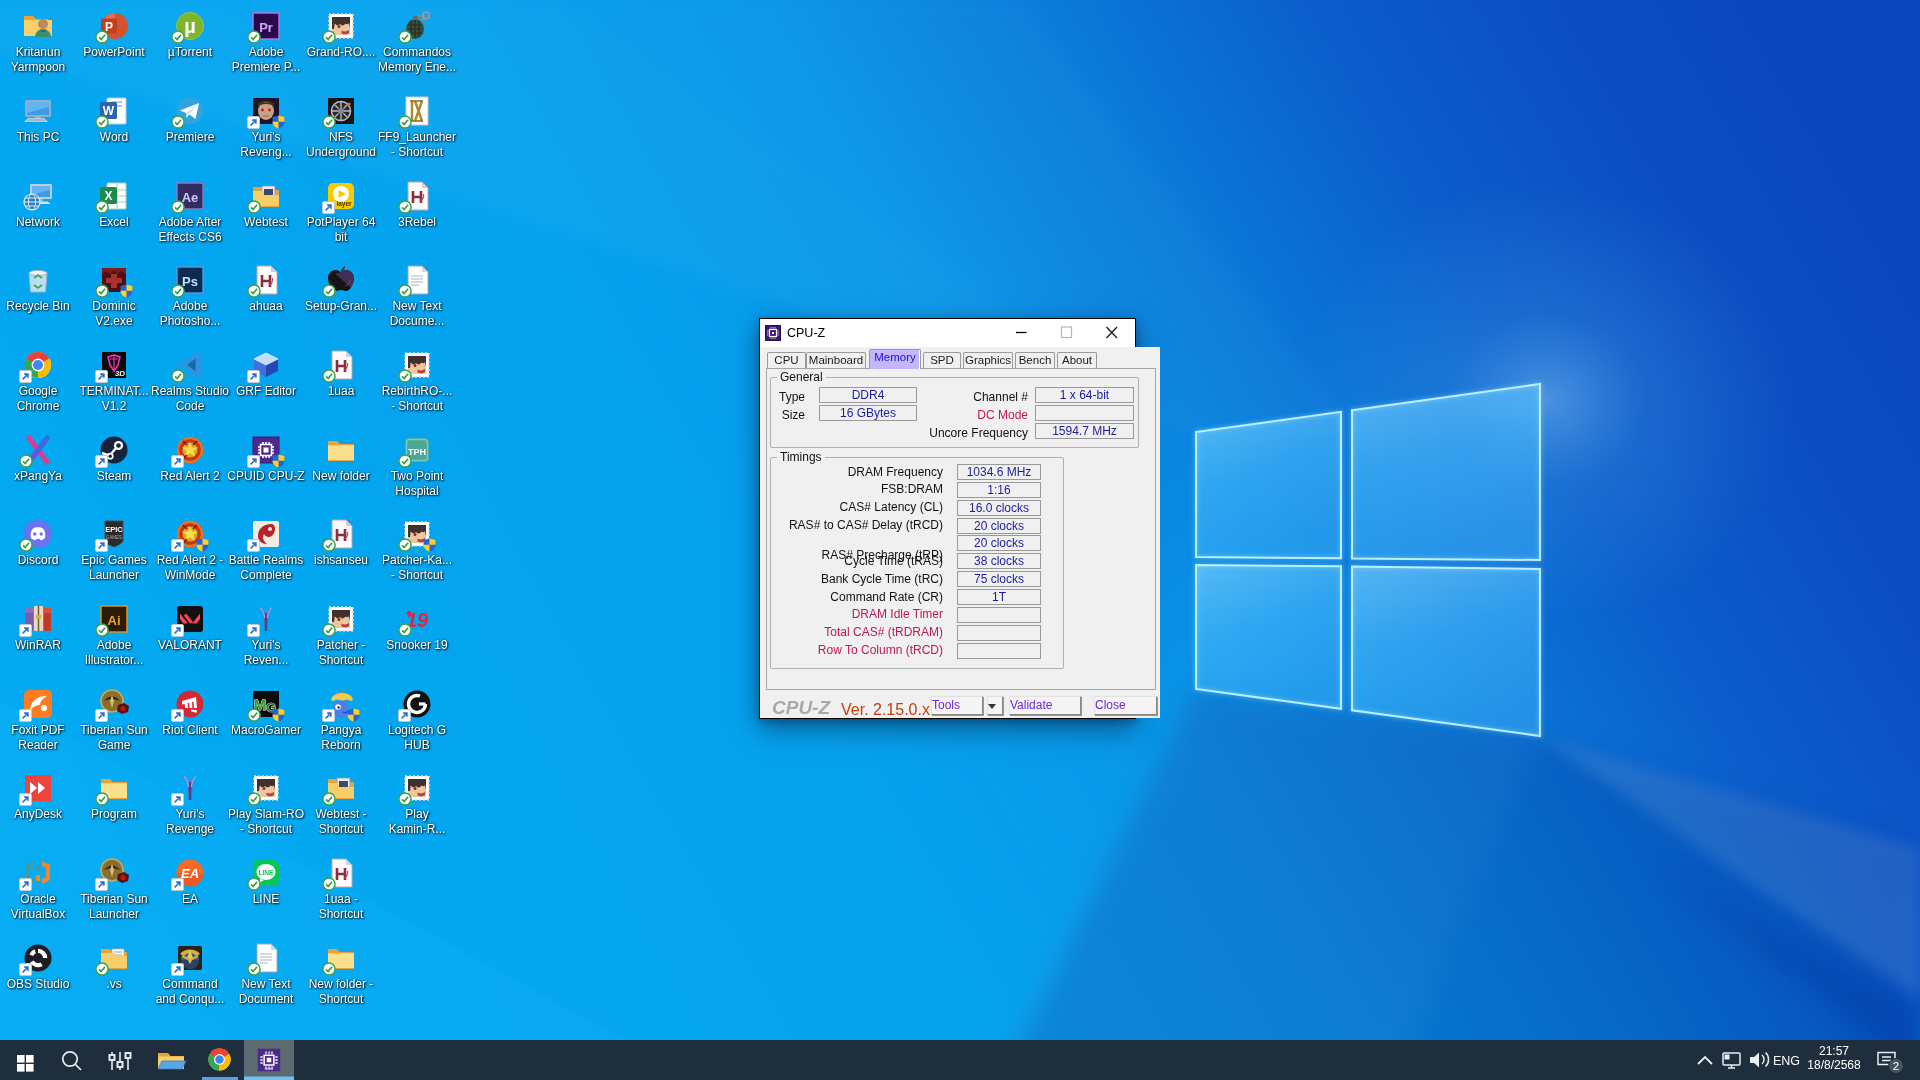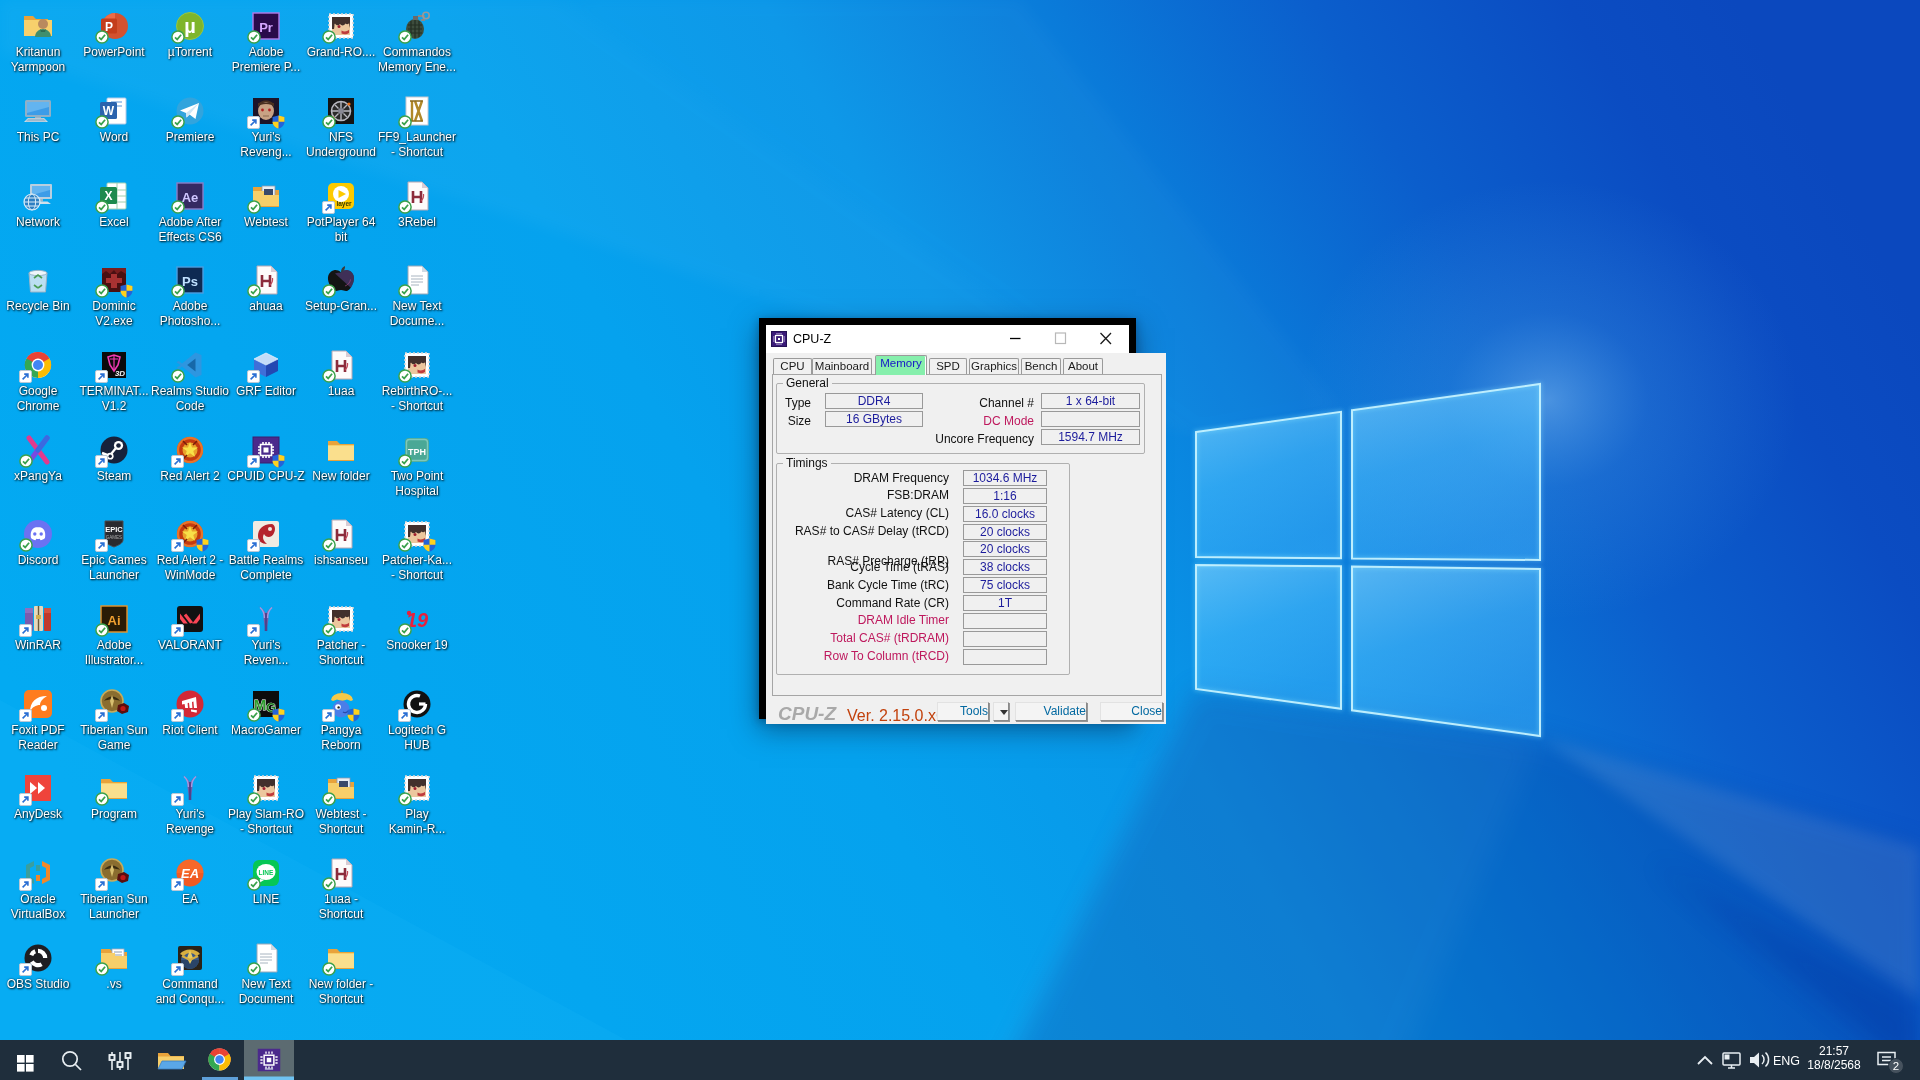--- a/index.html
+++ b/index.html
@@ -7,38 +7,38 @@
 #wp{position:absolute;left:0;top:0}
 .dic{position:absolute;width:80px;text-align:center}
 .ig{position:relative;width:32px;height:32px;margin:0 auto}
 .ig svg{display:block}
 .b{position:absolute;bottom:-2px}
 .bl{left:-3px}
 .br{right:-3px}
 .lb{margin-top:3px;font-size:12px;line-height:14.5px;color:#fff;
  text-shadow:1px 1px 2px rgba(0,0,0,.9),0 0 2px rgba(0,0,0,.65)}
 #win{position:absolute;left:759px;top:318px;width:377px;height:401px;background:#f0f0f0;
- border:7px solid #000000;box-shadow:0 10px 26px rgba(8,25,55,.5),0 2px 8px rgba(8,25,55,.35);font-size:12.5px}
+ border:1px solid #000000;box-shadow:0 10px 26px rgba(8,25,55,.5),0 2px 8px rgba(8,25,55,.35);font-size:12.5px}
 #tbar{position:absolute;left:0;top:0;width:100%;height:28px;background:#fff}
 #ttl{position:absolute;left:27px;top:7px;font-size:12.5px;color:#000}
 #cli{position:absolute;left:0;top:28px;width:400px;height:371px;background:#f0f0f0}
 .tab{position:absolute;top:5px;height:16px;background:#f0f0f0;border:1px solid #9a9a9a;border-bottom:none;
  border-radius:2px 2px 0 0;text-align:center;font-size:11.5px;line-height:15px;color:#1a1a1a;z-index:2}
-.tab.sel{top:2px;height:20px;color:#1616c8;background:#86efac;z-index:4;box-shadow:-1px 0 0 #fff inset}
+.tab.sel{top:2px;height:20px;color:#1616c8;background:#c4b5fd;z-index:4;box-shadow:-1px 0 0 #fff inset}
 #page{position:absolute;left:6px;top:21px;width:390px;height:322px;border:1px solid #a5a5a5;background:#f0f0f0;z-index:1}
 .grp{position:absolute;border:1px solid #b0b0b0;border-radius:2px;z-index:2}
 .glab{position:absolute;font-size:12px;line-height:12px;background:#f0f0f0;padding:0 3px;z-index:3;color:#111}
 .flab{position:absolute;font-size:12px;line-height:13px;color:#111;z-index:3;white-space:nowrap}
 .flab.gray{color:#be185d}
 .fbox{position:absolute;height:16px;border:1px solid #999;background:#f0f0f0;z-index:3;
  text-align:center;font-size:12px;line-height:14px;color:#1c1c9c;white-space:nowrap}
 #logo{position:absolute;left:12px;top:350px;font-size:19px;font-weight:bold;font-style:italic;
  color:#a9a9a9;letter-spacing:0px;z-index:3}
 #ver{position:absolute;left:81px;top:354px;font-size:16px;color:#c2410c;z-index:3}
-.btn{position:absolute;height:19px;background:#f4f4f4;text-align:right;font-size:12px;line-height:17px;color:#0369a1;
+.btn{position:absolute;height:19px;background:#f4f4f4;text-align:left;font-size:12px;line-height:17px;color:#6d28d9;
  border:1px solid #8a8a8a;border-top-color:#e2e2e2;border-left-color:#e2e2e2;
  box-shadow:1px 1px 0 rgba(40,40,40,.45);z-index:3}
 #tb{position:absolute;left:0;top:1040px;width:1920px;height:40px;background:#1f2e3c;z-index:10}
 #tb>svg{position:absolute;left:0;top:0}
 #tray{position:absolute;right:0;top:0;width:240px;height:40px}
 #tray>svg{position:absolute;left:0;top:0}
 #clk{position:absolute;right:55px;top:4px;width:62px;text-align:center;color:#fff;font-size:12px;line-height:14px}
 </style></head>
 <body>
 <div id="stage">

